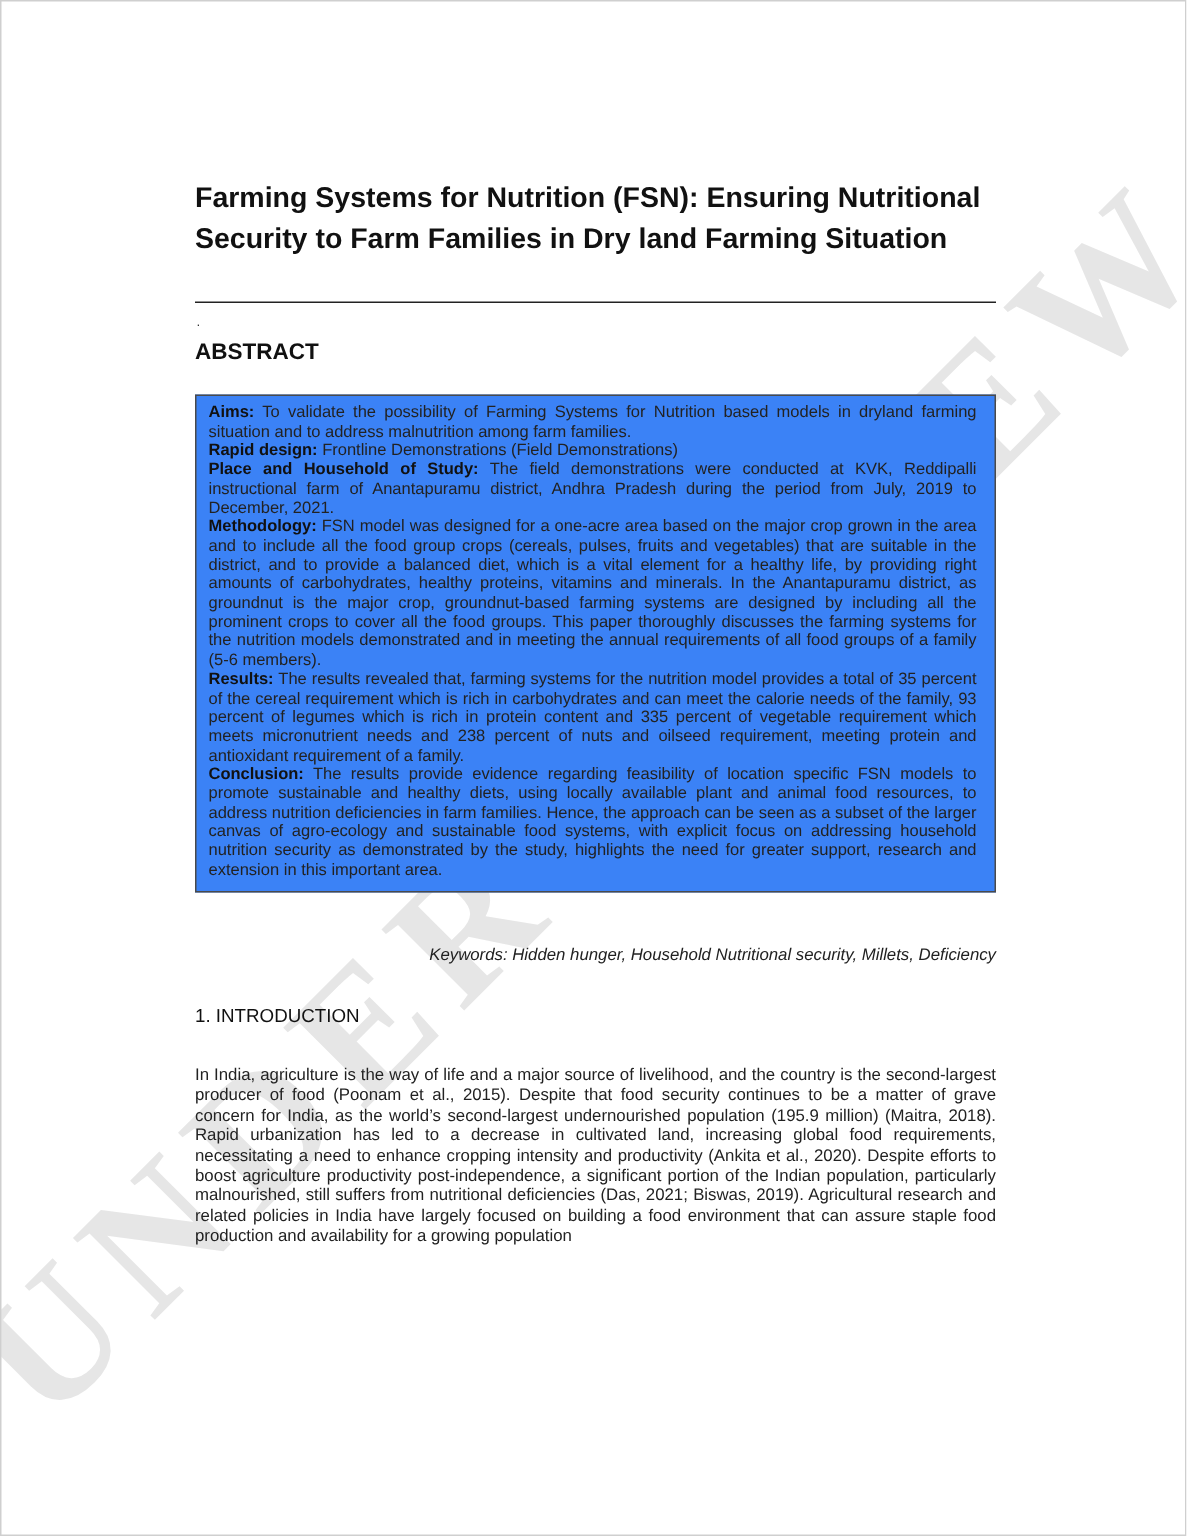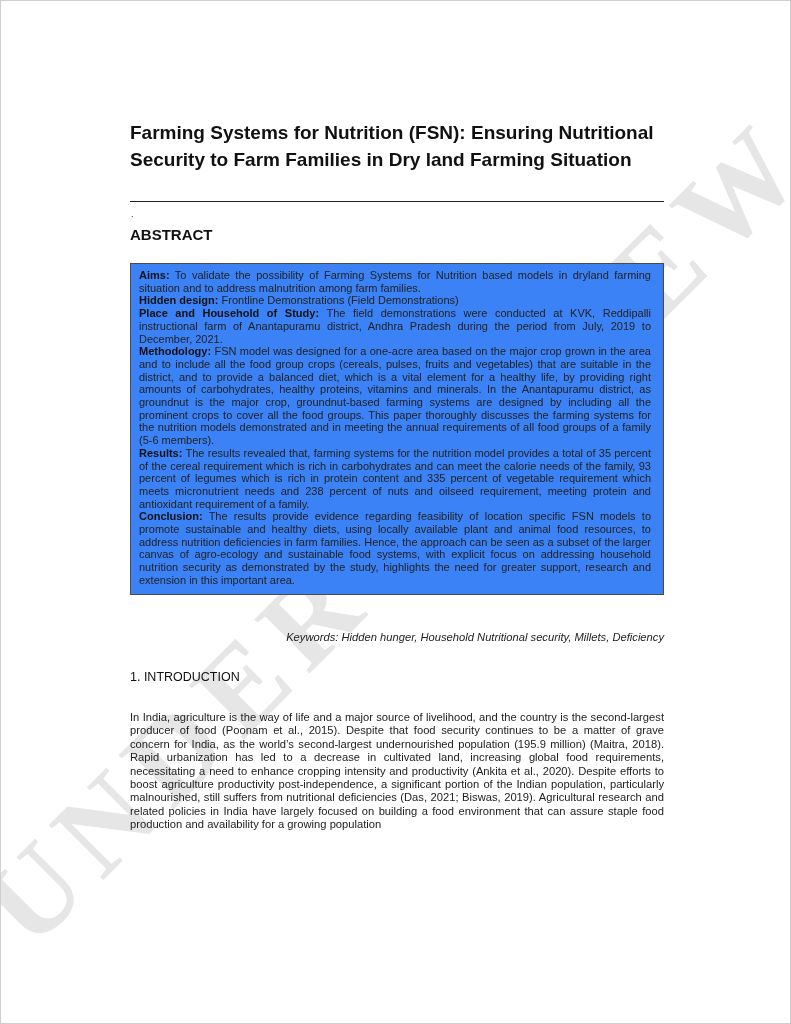--- a/index.html
+++ b/index.html
@@ -109,21 +109,21 @@
     <h1 class="paper-title">Farming Systems for Nutrition (FSN): Ensuring Nutritional Security to Farm Families in Dry land Farming Situation</h1>
 
     <hr class="title-rule">
 
     <div class="dot-line">.</div>
 
     <div class="abstract-heading">ABSTRACT</div>
 
     <div class="abstract-box">
       <p><span class="sec-label">Aims:</span> <span>To validate the possibility of Farming Systems for Nutrition based models in dryland farming situation and to address malnutrition among farm families.</span></p>
-      <p><span class="sec-label">Hidden design:</span> <span>Frontline Demonstrations (Field Demonstrations)</span></p>
+      <p><span class="sec-label">Rapid design:</span> <span>Frontline Demonstrations (Field Demonstrations)</span></p>
       <p><span class="sec-label">Place and Household of Study:</span> <span>The field demonstrations were conducted at KVK, Reddipalli instructional farm of Anantapuramu district, Andhra Pradesh during the period from July, 2019 to December, 2021.</span></p>
       <p><span class="sec-label">Methodology:</span> <span>FSN model was designed for a one-acre area based on the major crop grown in the area and to include all the food group crops (cereals, pulses, fruits and vegetables) that are suitable in the district, and to provide a balanced diet, which is a vital element for a healthy life, by providing right amounts of carbohydrates, healthy proteins, vitamins and minerals. In the Anantapuramu district, as groundnut is the major crop, groundnut-based farming systems are designed by including all the prominent crops to cover all the food groups. This paper thoroughly discusses the farming systems for the nutrition models demonstrated and in meeting the annual requirements of all food groups of a family (5-6 members).</span></p>
       <p><span class="sec-label">Results:</span> <span>The results revealed that, farming systems for the nutrition model provides a total of 35 percent of the cereal requirement which is rich in carbohydrates and can meet the calorie needs of the family, 93 percent of legumes which is rich in protein content and 335 percent of vegetable requirement which meets micronutrient needs and 238 percent of nuts and oilseed requirement, meeting protein and antioxidant requirement of a family.</span></p>
       <p><span class="sec-label">Conclusion:</span> <span>The results provide evidence regarding feasibility of location specific FSN models to promote sustainable and healthy diets, using locally available plant and animal food resources, to address nutrition deficiencies in farm families. Hence, the approach can be seen as a subset of the larger canvas of agro-ecology and sustainable food systems, with explicit focus on addressing household nutrition security as demonstrated by the study, highlights the need for greater support, research and extension in this important area.</span></p>
     </div>
 
     <div class="keywords-line">Keywords: Hidden hunger, Household Nutritional security, Millets, Deficiency</div>
 
     <div class="intro-heading">1. INTRODUCTION</div>
 

